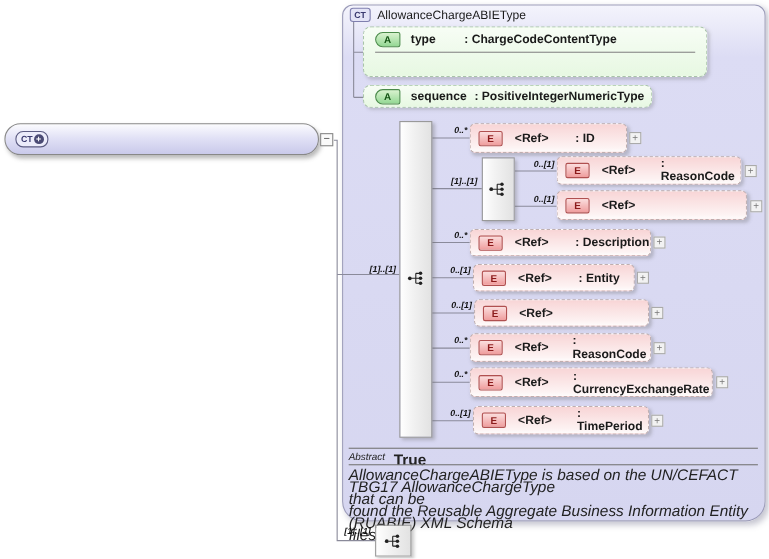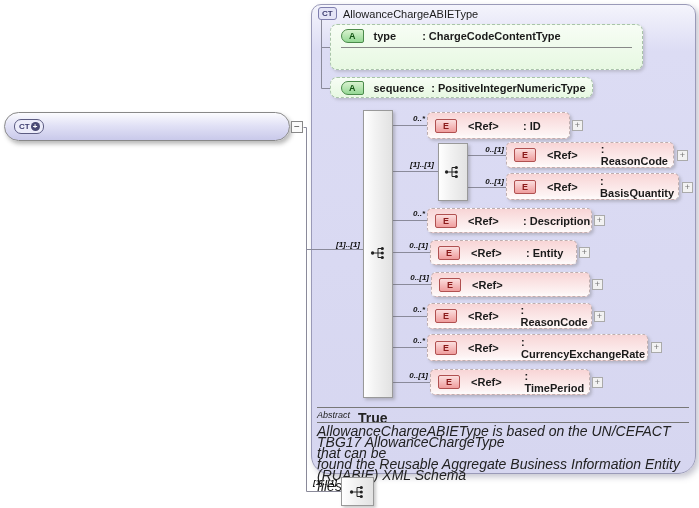--- a/index.html
+++ b/index.html
@@ -151,21 +151,20 @@
     <span class="e-badge">E</span>
     <span class="el-ref">&lt;Ref&gt;</span>
     <span class="el-name">: ReasonCode</span>
   </div>
   <div class="abs card z3" style="left:466px;top:145px;width:38px;">0..[1]</div>
   <div class="abs plusbox z3" style="left:677px;top:150px;">+</div>
 
   <div class="abs el-box z3" style="left:506px;top:173px;width:173px;height:27px;">
     <span class="e-badge">E</span>
     <span class="el-ref">&lt;Ref&gt;</span>
-    <span class="el-name">: BasisQuantity</span>
   </div>
   <div class="abs card z3" style="left:466px;top:177px;width:38px;">0..[1]</div>
   <div class="abs plusbox z3" style="left:682px;top:182px;">+</div>
 
   <div class="abs el-box z3" style="left:427px;top:208px;width:165px;height:25px;">
     <span class="e-badge">E</span>
     <span class="el-ref">&lt;Ref&gt;</span>
     <span class="el-name">: Description</span>
   </div>
   <div class="abs card z3" style="left:385px;top:209px;width:40px;">0..*</div>

